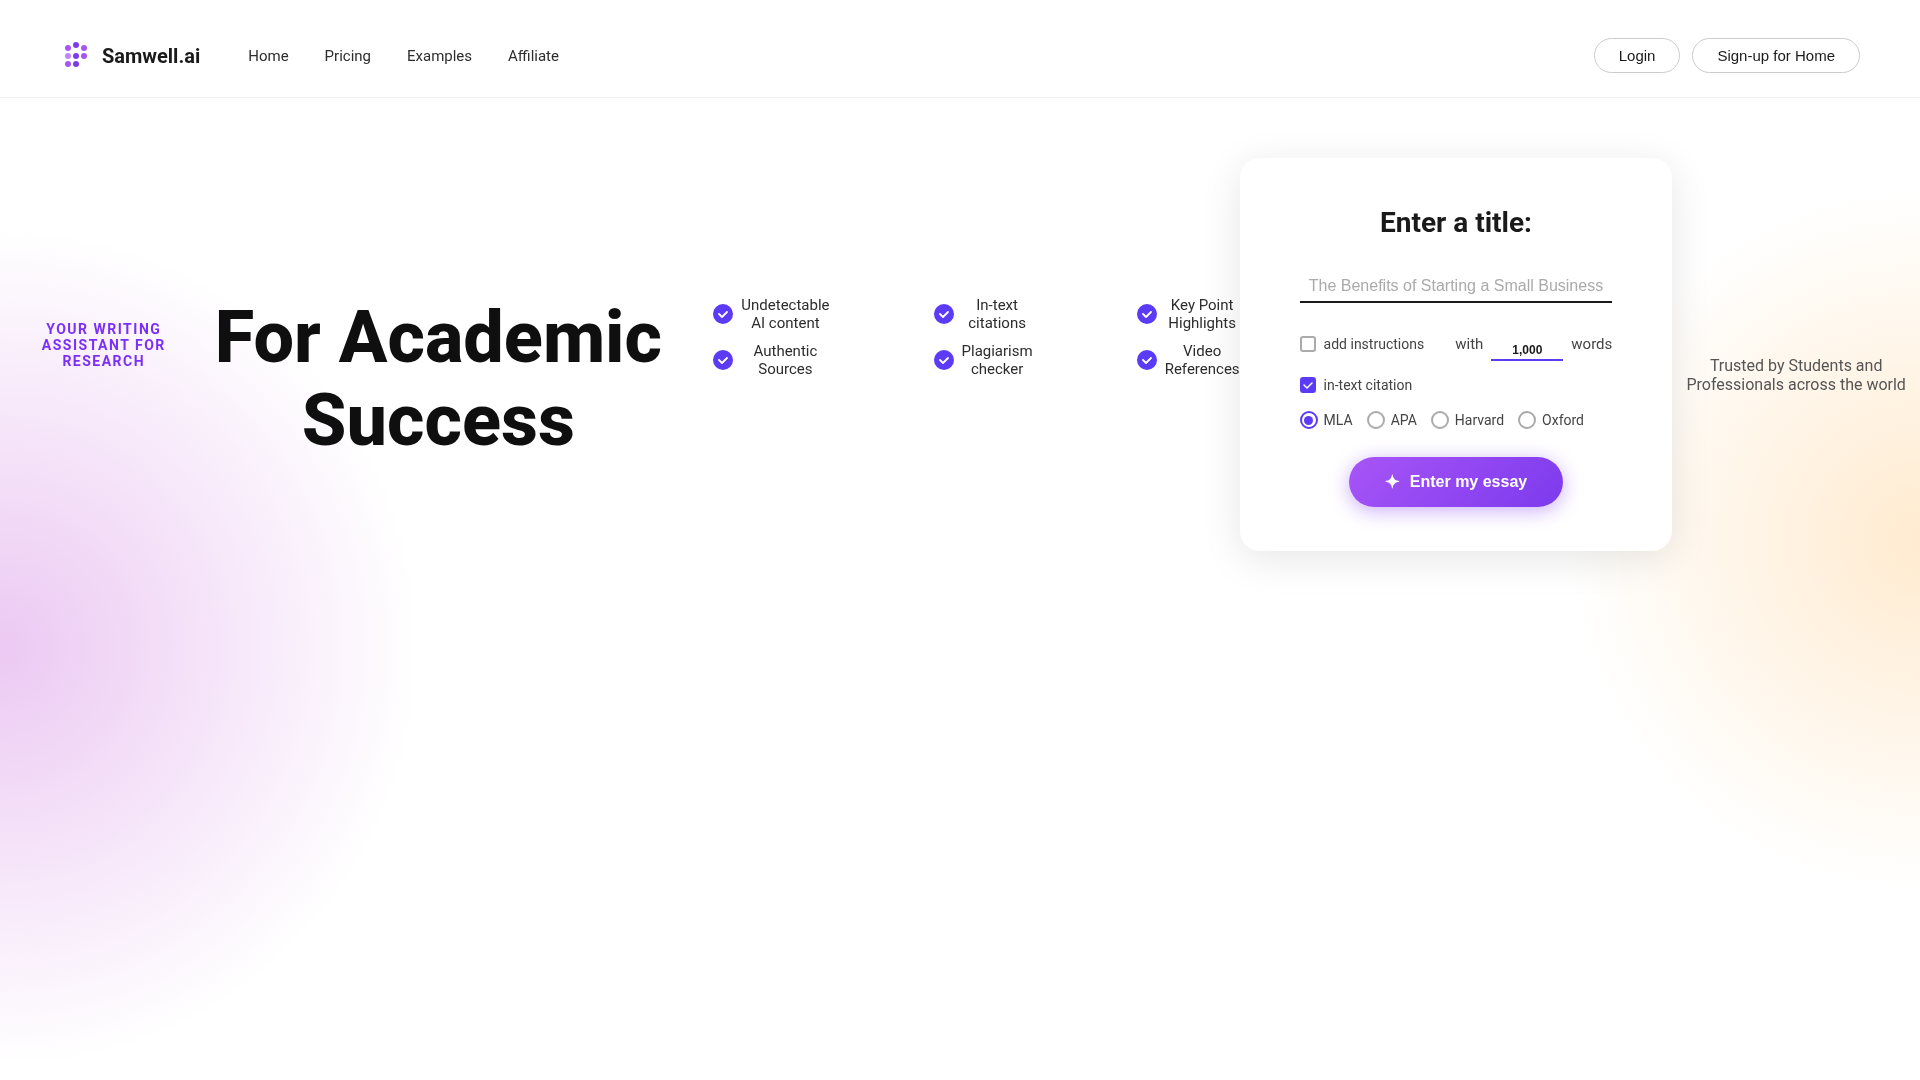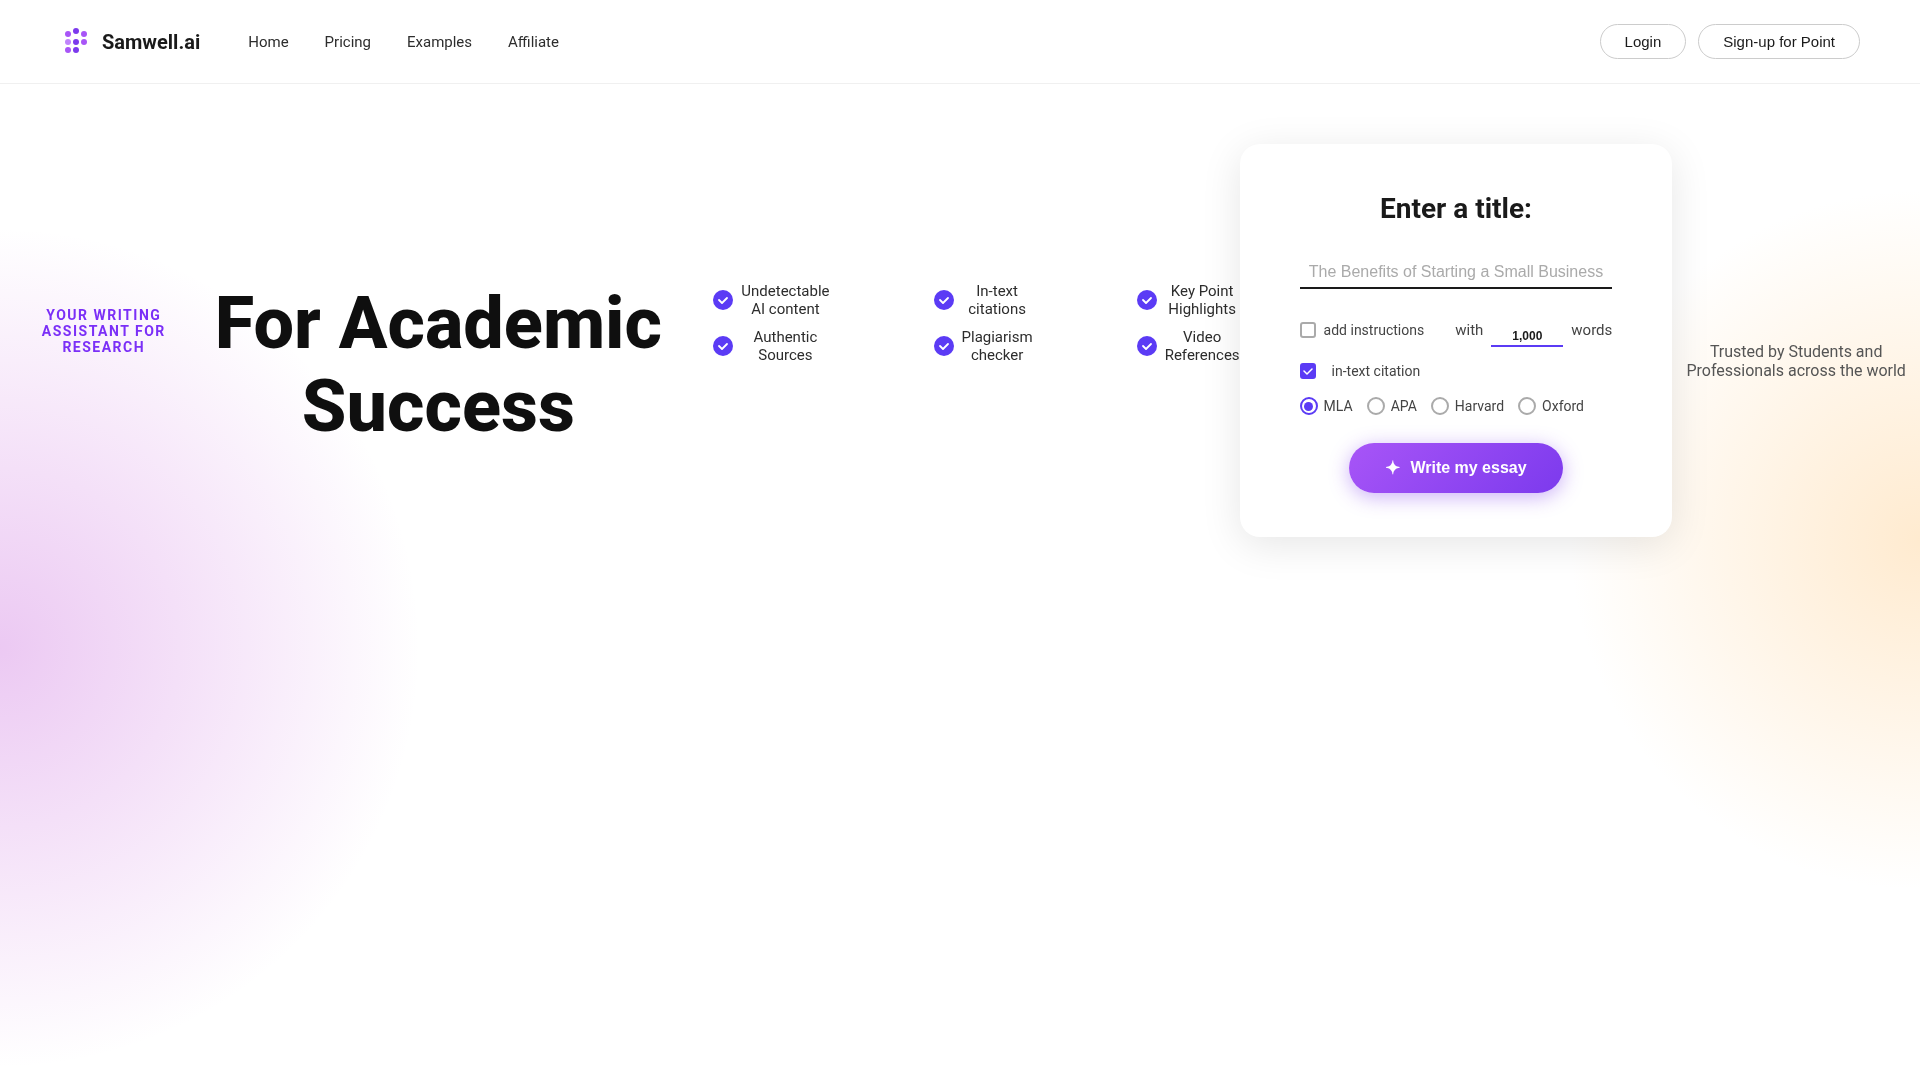--- a/index.html
+++ b/index.html
@@ -27,20 +27,21 @@
     
     .navbar {
       position: relative;
       z-index: 10;
       display: flex;
       justify-content: space-between;
       padding: 0 60px;
       height: 84px;
       background: rgba(255,255,255,0.85);
       border-bottom: 1px solid rgba(0,0,0,0.06);
+      margin-top: 14px;
     }
 
     .navbar-left {
       display: flex;
       align-items: center;
       gap: 48px;
     }
 
     .logo {
       display: flex;
@@ -256,21 +257,21 @@
       width: 100%;
       display: flex;
       align-items: center;
       gap: 8px;
       margin-bottom: 18px;
     }
 
     .citation-label {
       display: flex;
       align-items: center;
-      gap: 16px;
+      gap: 8px;
       font-size: 14px;
       color: #444;
       cursor: pointer;
     }
 
     .checkbox-blue {
       width: 16px;
       height: 16px;
       border-radius: 3px;
       background: #5b3bf5;
@@ -379,21 +380,21 @@
     <div class="nav-links">
       <a class="nav-link" href="#">Home</a>
       <a class="nav-link" href="#">Pricing</a>
       <a class="nav-link" href="#">Examples</a>
       <a class="nav-link" href="#">Affiliate</a>
     </div>
   </div>
 
   <div class="navbar-right">
     <button class="btn-login">Login</button>
-    <button class="btn-signup">Sign-up for Point</button>
+    <button class="btn-signup">Sign-up for Home</button>
   </div>
 </nav>
 
 <div class="hero">
   <p class="hero-tagline">YOUR WRITING ASSISTANT FOR RESEARCH</p>
   <h1 class="hero-title">
     <br>
     <span>For Academic Success</span>
   </h1>
 
@@ -496,18 +497,18 @@
         <span>Harvard</span>
       </label>
       <label class="radio-label">
         <div class="radio-outer"></div>
         <span>Oxford</span>
       </label>
     </div>
 
     <button class="btn-write">
       <span class="star-icon">✦</span>
-      <span>Write my essay</span>
+      <span>Enter my essay</span>
     </button>
   </div>
 
   <p class="trusted-text">Trusted by Students and Professionals across the world</p>
 </div>
 
 </body></html>

